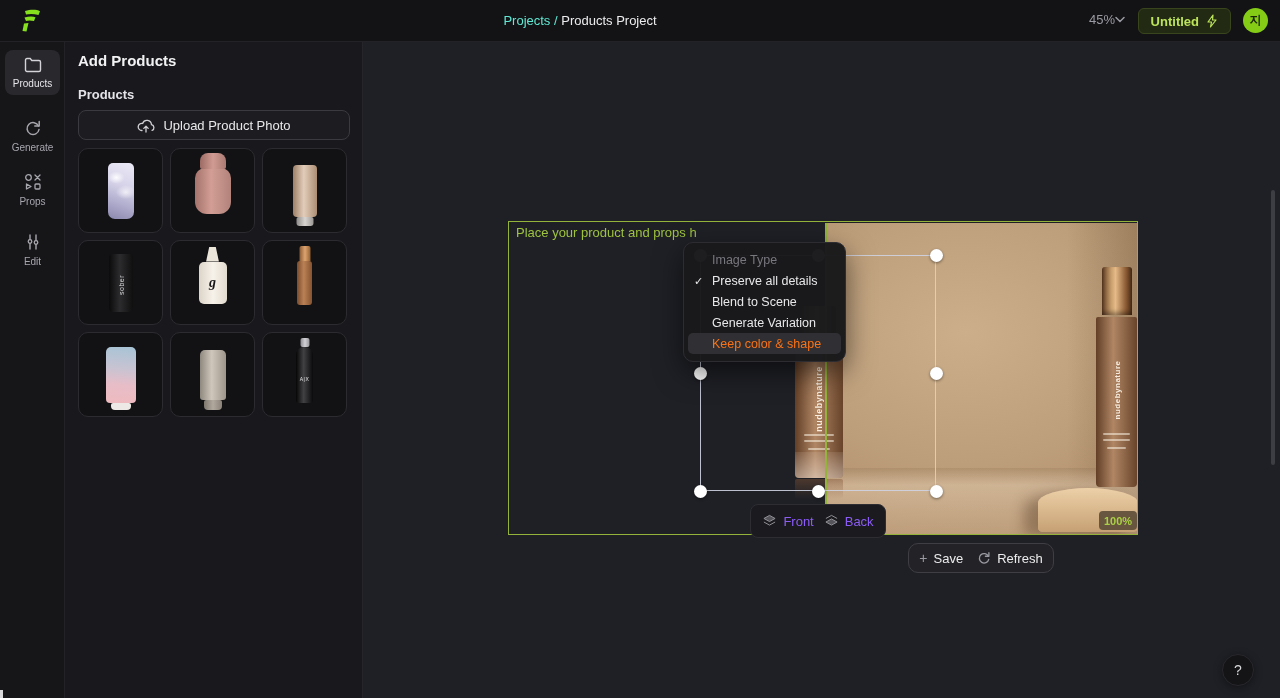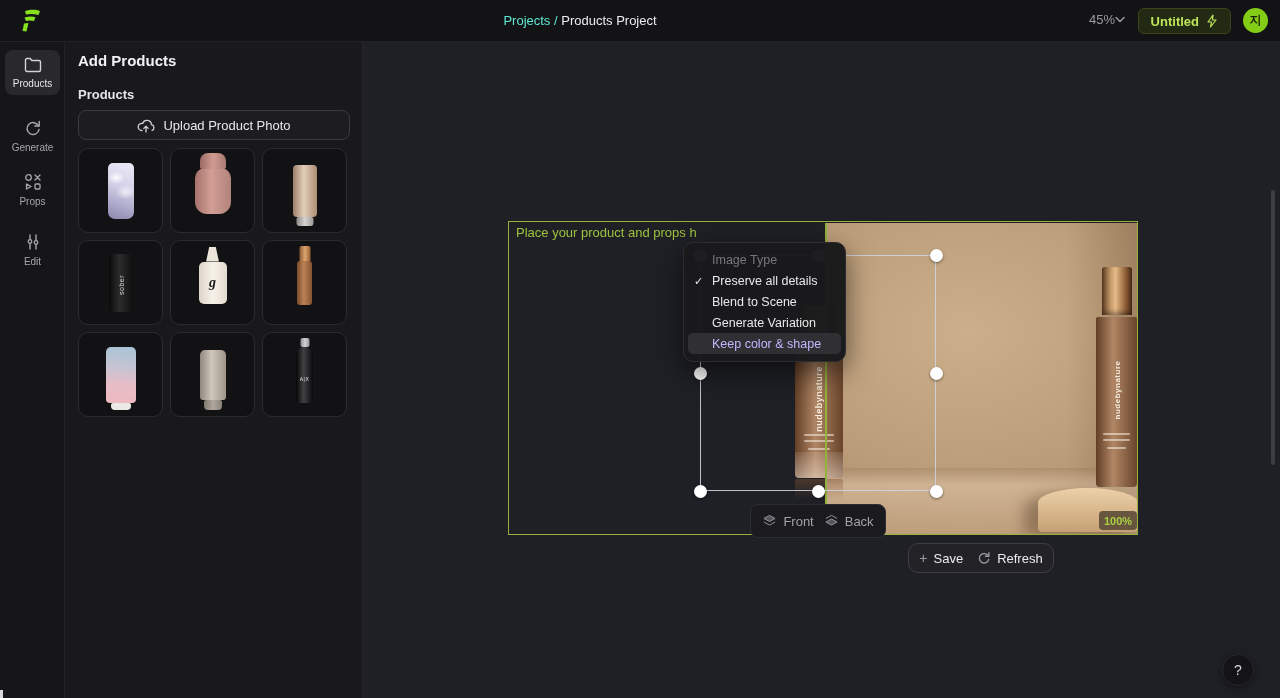--- a/index.html
+++ b/index.html
@@ -147,26 +147,26 @@
     box-shadow:0 1px 3px rgba(0,0,0,.45); z-index:8; cursor:pointer; }
   
   .menu { position:absolute; left:683px; top:204px; width:163px; background:#19191cfa;
     border:1px solid #2c2c31; border-radius:10px; padding:6px 0 7px; z-index:12;
     box-shadow:0 10px 28px rgba(0,0,0,.55); font-size:12.5px;margin-top:38px; }
   .menu-row { height:21px; display:flex; align-items:center; padding-left:28px; position:relative;
     color:#e8e8ea; cursor:pointer; white-space:nowrap; }
   .menu-header { color:#77777e; cursor:default; }
   .menu-check { position:absolute; left:10px; top:50%; transform:translateY(-50%);
     font-size:11px; color:#e8e8ea; }
-  .menu-row.hl { background:#303034; color:#c4b5fd; margin:0 4px; padding-left:24px; border-radius:5px; }
+  .menu-row.hl { background:#303034; color:#f97316; margin:0 4px; padding-left:24px; border-radius:5px; }
   
   .layerbar { position:absolute; left:750px; top:504px; width:136px; height:34px;
     background:#1b1b1f; border:1px solid #2d2d32; border-radius:8px; z-index:10;
     display:flex; align-items:center; justify-content:center; gap:10px; }
-  .layer-btn { display:flex; align-items:center; gap:6px; font-size:13px; color:#a3a3a3; cursor:pointer; }
+  .layer-btn { display:flex; align-items:center; gap:6px; font-size:13px; color:#8b5cf6; cursor:pointer; }
   
   .zoom-badge { position:absolute; left:1099px; top:511px; width:38px; height:19px; z-index:9;
     background:rgba(96,78,57,.92); border-radius:4px; color:#a9d044; font-size:11px; font-weight:bold;
     display:flex; align-items:center; justify-content:center; }
   
   .actionbar { position:absolute; left:908px; top:543px; width:146px; height:30px;
     background:#232327; border:1px solid #3e3e44; border-radius:10px; z-index:10;
     display:flex; align-items:center; justify-content:center; gap:14px; }
   .action-btn { display:flex; align-items:center; gap:6px; font-size:13px; color:#ececee; cursor:pointer; }
   .plus-glyph { color:#9a9aa2; font-size:14px; }

